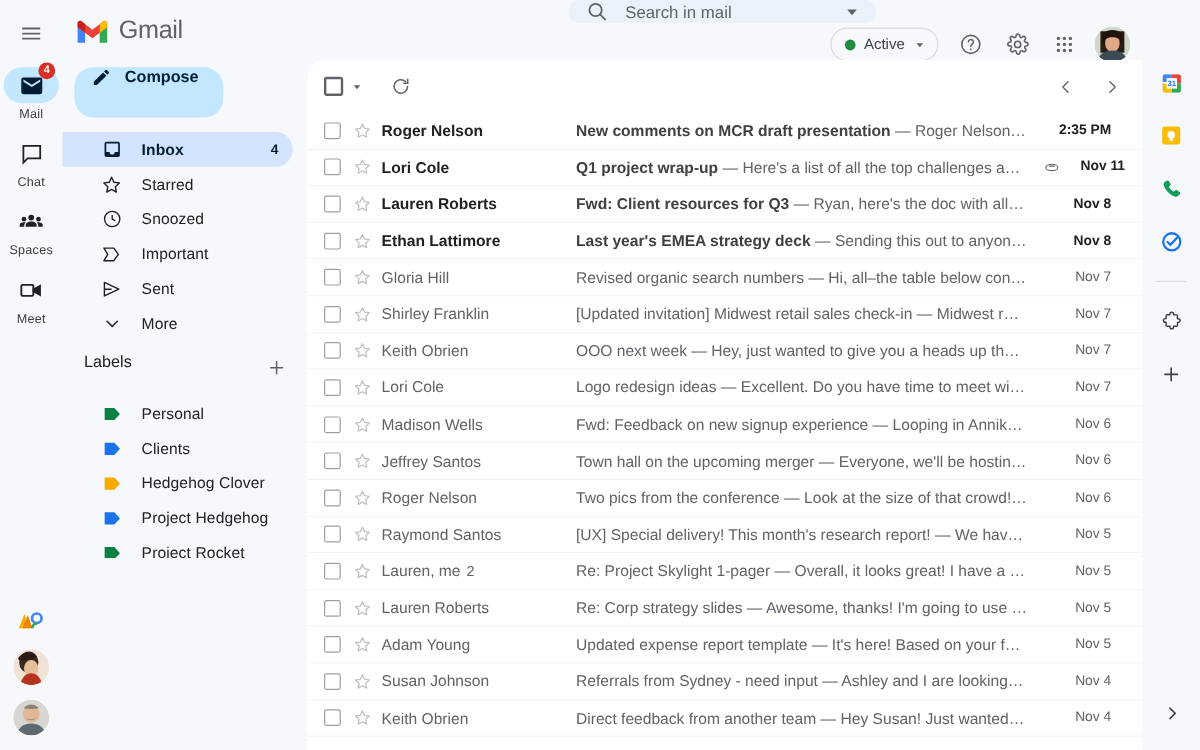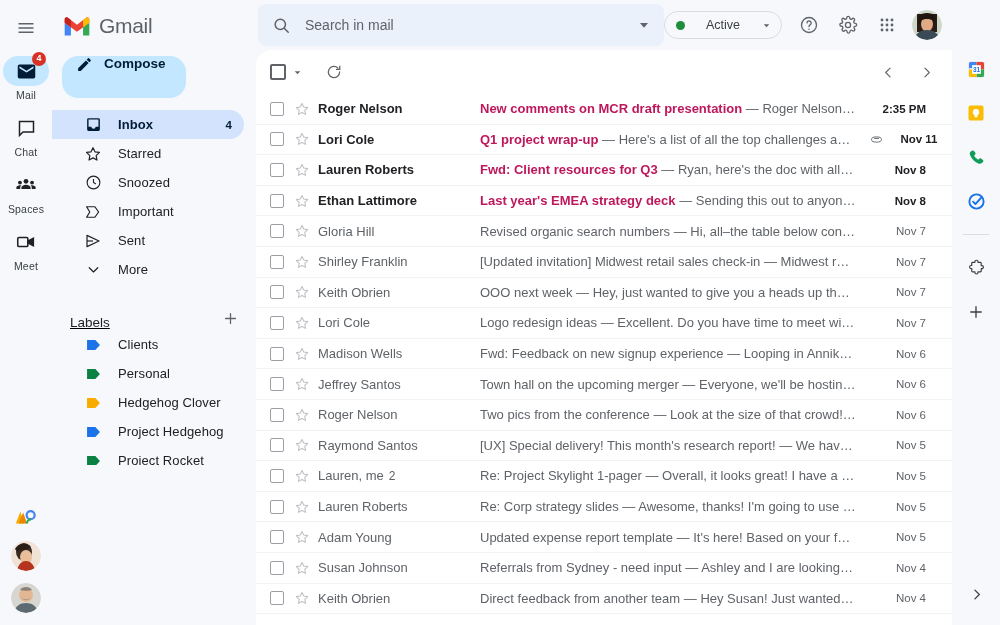--- a/index.html
+++ b/index.html
@@ -86,64 +86,63 @@
     cursor: pointer; font-size: 13px; color: #202124;
   }
   .nav-item.active {
     background: #d3e3fd; color: #001d35; font-weight: 700;
   }
   .nav-item .nav-label { flex: 1; letter-spacing: .1px; }
   .nav-item .nav-count { font-size: 11.5px; font-weight: 700; padding-right: 12px; }
   .nav-icon { width: 18px; height: 18px; display: flex; align-items: center; justify-content: center; flex: 0 0 18px; }
 
   .labels-head {
-    display: flex; align-items: flex-end;
+    display: flex; align-items: flex-start;
     height: 36px; padding-left: 18px; padding-right: 14px;
     margin-top: 10px;
-    text-decoration: underline;
   }
   .labels-head h3 {
     font-size: 13.5px; font-weight: 500; color: #202124; flex: 1;
   }
   .labels-add {
     width: 24px; height: 24px; border-radius: 50%;
     display: flex; align-items: center; justify-content: center;
     cursor: pointer; color: #5f6368;
   }
   .label-dot {
     width: 13px; height: 12px; flex: 0 0 13px;
   }
 
   
   .main {
     flex: 1; height: 625px; display: flex; flex-direction: column;
     background: #f6f8fc; min-width: 0;
   }
   .topbar {
     height: 50px; display: flex; align-items: center;
-    padding: 0 6px 0 0; gap: 0;
+    padding: 0 6px 0 0; gap: 0; flex-direction: column;
   }
   .search {
     flex: 1; max-width: 472px; height: 42px;
     background: #eaf1fb; border-radius: 8px;
     display: flex; align-items: center; padding: 0 12px 0 14px;
     cursor: text; margin-left: 2px;
   }
   .search input {
     flex: 1; border: none; outline: none; background: transparent;
     font-size: 14px; color: #202124; margin-left: 14px;
     font-family: "Liberation Sans", sans-serif;
   }
   .search input::placeholder { color: #5f6368; }
   .topbar-right {
     display: flex; align-items: center; gap: 3px; margin-left: auto;
     padding-right: 4px;
   }
   .status-chip {
-    display: flex; align-items: center; gap: 21px;
+    display: flex; align-items: center; gap: 7px;
     height: 28px; padding: 0 9px 0 11px;
     border: 1px solid #dadce0; border-radius: 14px;
     font-size: 12.5px; color: #3c4043; cursor: pointer;
     background: #f6f8fc; margin-right: 6px;
   }
   .status-dot {
     width: 9px; height: 9px; border-radius: 50%; background: #1e8e3e;
   }
   .icon-btn {
     width: 36px; height: 36px; border-radius: 50%;
@@ -199,21 +198,21 @@
     white-space: nowrap; text-overflow: ellipsis;
     color: #5f6368; font-size: 13px; padding-right: 10px;
   }
   .row.unread .row-sender { color: #202124; font-weight: 700; }
   .row-count { color: #5f6368; font-weight: 400; font-size: 12px; margin-left: 5px; }
   .row-body {
     flex: 1; overflow: hidden; white-space: nowrap;
     text-overflow: ellipsis; min-width: 0; font-size: 13px;
   }
   .row-subject { color: #5f6368; }
-  .row.unread .row-subject { color: #be185d; font-weight: 700; text-align: right; }
+  .row.unread .row-subject { color: #404040; font-weight: 700; text-align: right; }
   .row-snippet { color: #5f6368; }
   .row-right {
     display: flex; align-items: center; justify-content: center;
     gap: 8px; flex: 0 0 86px; padding-left: 8px;
   }
   .row-date {
     font-size: 11.5px; color: #5f6368; text-align: right;
     white-space: nowrap; min-width: 46px;
   }
   .row.unread .row-date { color: #202124; font-weight: 700; }
@@ -424,32 +423,32 @@
         <svg width="17" height="17" viewBox="0 0 24 24" fill="none" stroke="#5f6368" stroke-width="1.8" stroke-linecap="round">
             <path d="M12 5v14M5 12h14"></path>
           </svg>
       </div>
     </div>
 
     <div class="nav-list">
       <div class="nav-item">
         <span class="nav-icon">
           <svg class="label-dot" viewBox="0 0 14 13">
+              <path d="M0 1h9l5 5.5L9 12H0z" fill="#0b8043"></path>
+            </svg>
+        </span>
+        <span class="nav-label">Personal</span>
+      </div>
+      <div class="nav-item">
+        <span class="nav-icon">
+          <svg class="label-dot" viewBox="0 0 14 13">
               <path d="M0 1h9l5 5.5L9 12H0z" fill="#1a73e8"></path>
             </svg>
         </span>
         <span class="nav-label">Clients</span>
-      </div>
-      <div class="nav-item">
-        <span class="nav-icon">
-          <svg class="label-dot" viewBox="0 0 14 13">
-              <path d="M0 1h9l5 5.5L9 12H0z" fill="#0b8043"></path>
-            </svg>
-        </span>
-        <span class="nav-label">Personal</span>
       </div>
       <div class="nav-item">
         <span class="nav-icon">
           <svg class="label-dot" viewBox="0 0 14 13">
               <path d="M0 1h9l5 5.5L9 12H0z" fill="#f9ab00"></path>
             </svg>
         </span>
         <span class="nav-label">Hedgehog Clover</span>
       </div>
       <div class="nav-item">

